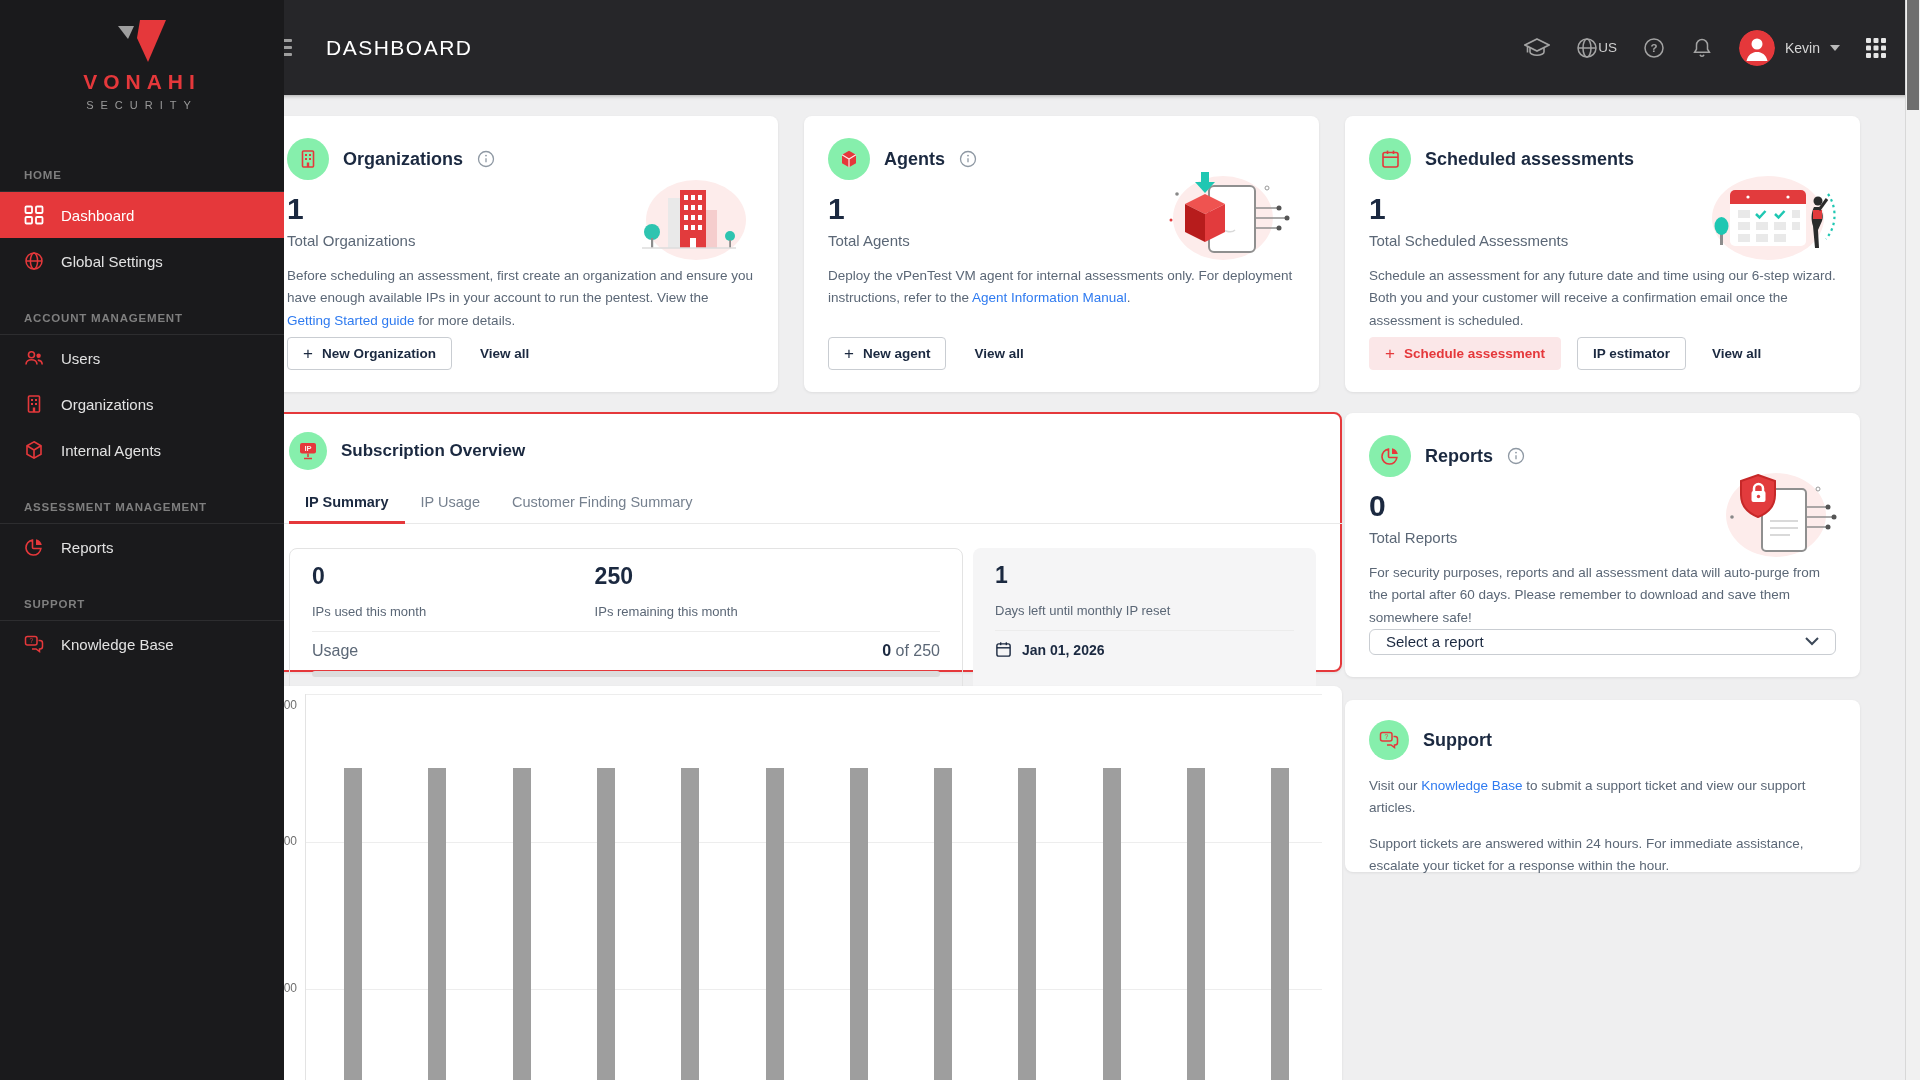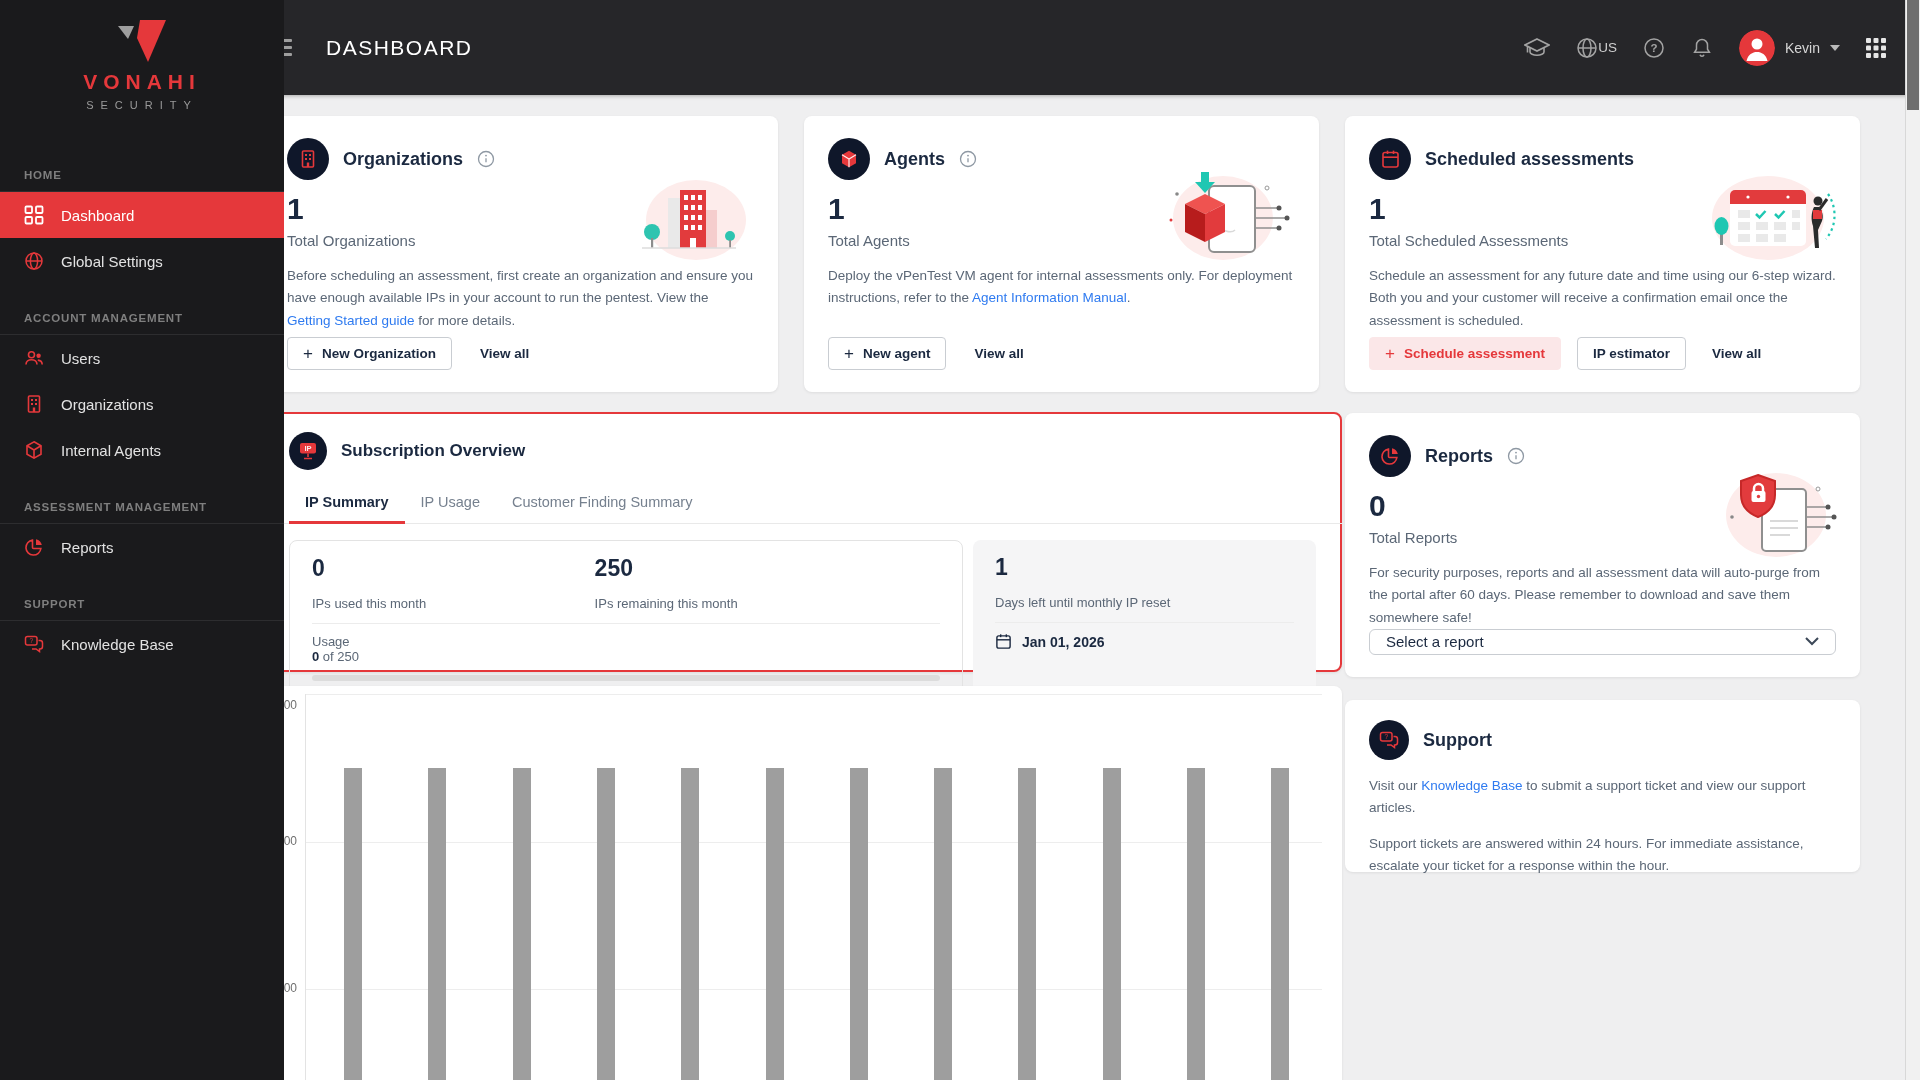--- a/index.html
+++ b/index.html
@@ -28,21 +28,21 @@
   .topbar-right { margin-left:auto; display:flex; align-items:center; gap:26px; }
   .tb-icon { color:#a3a3a3; display:flex; align-items:center; cursor:pointer; }
   .locale { display:flex; align-items:center; color:#cfcfcf; font-size:13.5px; cursor:pointer; }
   .user { display:flex; align-items:center; gap:10px; cursor:pointer;text-align:right; }
   .user-name { color:#d6d6d6; font-size:14px; }
 
   
   .main { position:absolute; left:240px; top:95px; right:0; bottom:0; background:#efeff0; overflow:hidden; }
   .card { position:absolute; background:#fff; border-radius:8px; box-shadow:0 1px 3px rgba(0,0,0,.08); padding:22px 24px; display:flex; flex-direction:column; }
   .card-head { display:flex; align-items:center; gap:14px; }
-  .icon-circle { width:42px; height:42px; border-radius:50%; background:#0f172a; display:flex; align-items:center; justify-content:center; color:#e5383b; flex:none; }
+  .icon-circle { width:42px; height:42px; border-radius:50%; background:#86efac; display:flex; align-items:center; justify-content:center; color:#e5383b; flex:none; }
   .card-title { font-size:18px; font-weight:bold; color:#1b2940; }
   .info { color:#8e98a3; display:flex; cursor:pointer; }
   .count { font-size:30px; font-weight:bold; color:#1b2940; margin-top:12px; }
   .count-label { font-size:15px; color:#5b6776; margin-top:6px; }
   .card-desc { margin-top:16px; font-size:13.5px; color:#5b6776; line-height:1.65; }
   .card-desc a, .ilink { color:#2e7af0; text-decoration:none; cursor:pointer; }
   .card-actions { display:flex; align-items:center; gap:28px; margin-top:auto; }
   .btn { display:inline-flex; align-items:center; gap:9px; border:1px solid #c9cdd2; border-radius:4px; padding:8px 15px; font-size:13.5px; font-weight:bold; color:#1b2940; background:#fff; cursor:pointer; font-family:inherit; }
   .btn .plus { font-size:17px; font-weight:normal; line-height:0.9; }
   .btn-pink { background:#fbe7e8; border-color:#fbe7e8; color:#e5383b; }
@@ -54,33 +54,33 @@
   .card-agents { left:564px; top:21px; width:515px; height:276px; }
   .card-sched { left:1105px; top:21px; width:515px; height:276px; }
   .card-sub { left:23px; top:317px; width:1079px; height:260px; border:2px solid #e5383b; padding:18px 24px 22px; }
   .card-chart { left:23px; top:591px; width:1079px; height:400px; padding:0; border-radius:8px 8px 0 0; overflow:hidden; }
   .card-reports { left:1105px; top:318px; width:515px; height:264px; }
   .card-support { left:1105px; top:605px; width:515px; height:172px; padding:20px 24px; }
 
   
   .sub-head .icon-circle { width:38px; height:38px; }
   .sub-head .card-title { font-size:17px; }
-  .tabs { display:flex; margin:14px -26px 0; padding:0 26px; border-bottom:1px solid #e9e9e9; }
+  .tabs { display:flex; margin:14px -26px 8px; padding:0 26px; border-bottom:1px solid #e9e9e9; }
   .tab { padding:10px 16px 13px; font-size:14.5px; color:#76818f; position:relative; cursor:pointer; }
   .tab.active { color:#1b2940; font-weight:bold; }
   .tab.active::after { content:''; position:absolute; left:0; right:0; bottom:-1px; height:3px; background:#e5383b; }
   .panels { display:flex; gap:10px; margin-top:16px; }
   .panel-left { width:674px; border:1px solid #e3e3e3; border-radius:8px; padding:14px 22px 16px; }
   .panel-right { flex:1; background:#f5f5f6; border-radius:8px; padding:14px 22px 16px; }
   .stats { display:flex; }
   .stat1 { width:45%; }
   .stat-num { font-size:23px; font-weight:bold; color:#1b2940; }
   .stat-label { font-size:13px; color:#5b6776; margin-top:14px; }
   .panel-div { border-top:1px solid #ececec; margin:12px 0 10px; }
-  .usage-row { display:flex; justify-content:space-between; font-size:13px; color:#5b6776;flex-direction:column; }
+  .usage-row { display:flex; justify-content:space-between; font-size:16px; color:#5b6776; }
   .usage-right b { color:#1b2940; }
   .progress { margin-top:11px; height:6px; background:#dcdcdc; border-radius:3px; }
   .date-row { display:flex; align-items:center; gap:10px; color:#1b2940; font-size:14px; font-weight:bold; margin-top:2px; }
   .date-row .nicon { color:#1b2940; display:flex; }
 
   
   .plot { position:absolute; left:42px; right:20px; top:8px; height:443px; border-left:1px solid #e3e3e3; }
   .gridline { position:absolute; left:0; right:0; height:1px; background:#ededed; }
   .bar { position:absolute; width:18px; background:#9e9e9e; }
   .ylab { position:absolute; left:0; width:34px; text-align:right; font-size:12px; color:#6f6f6f; }

